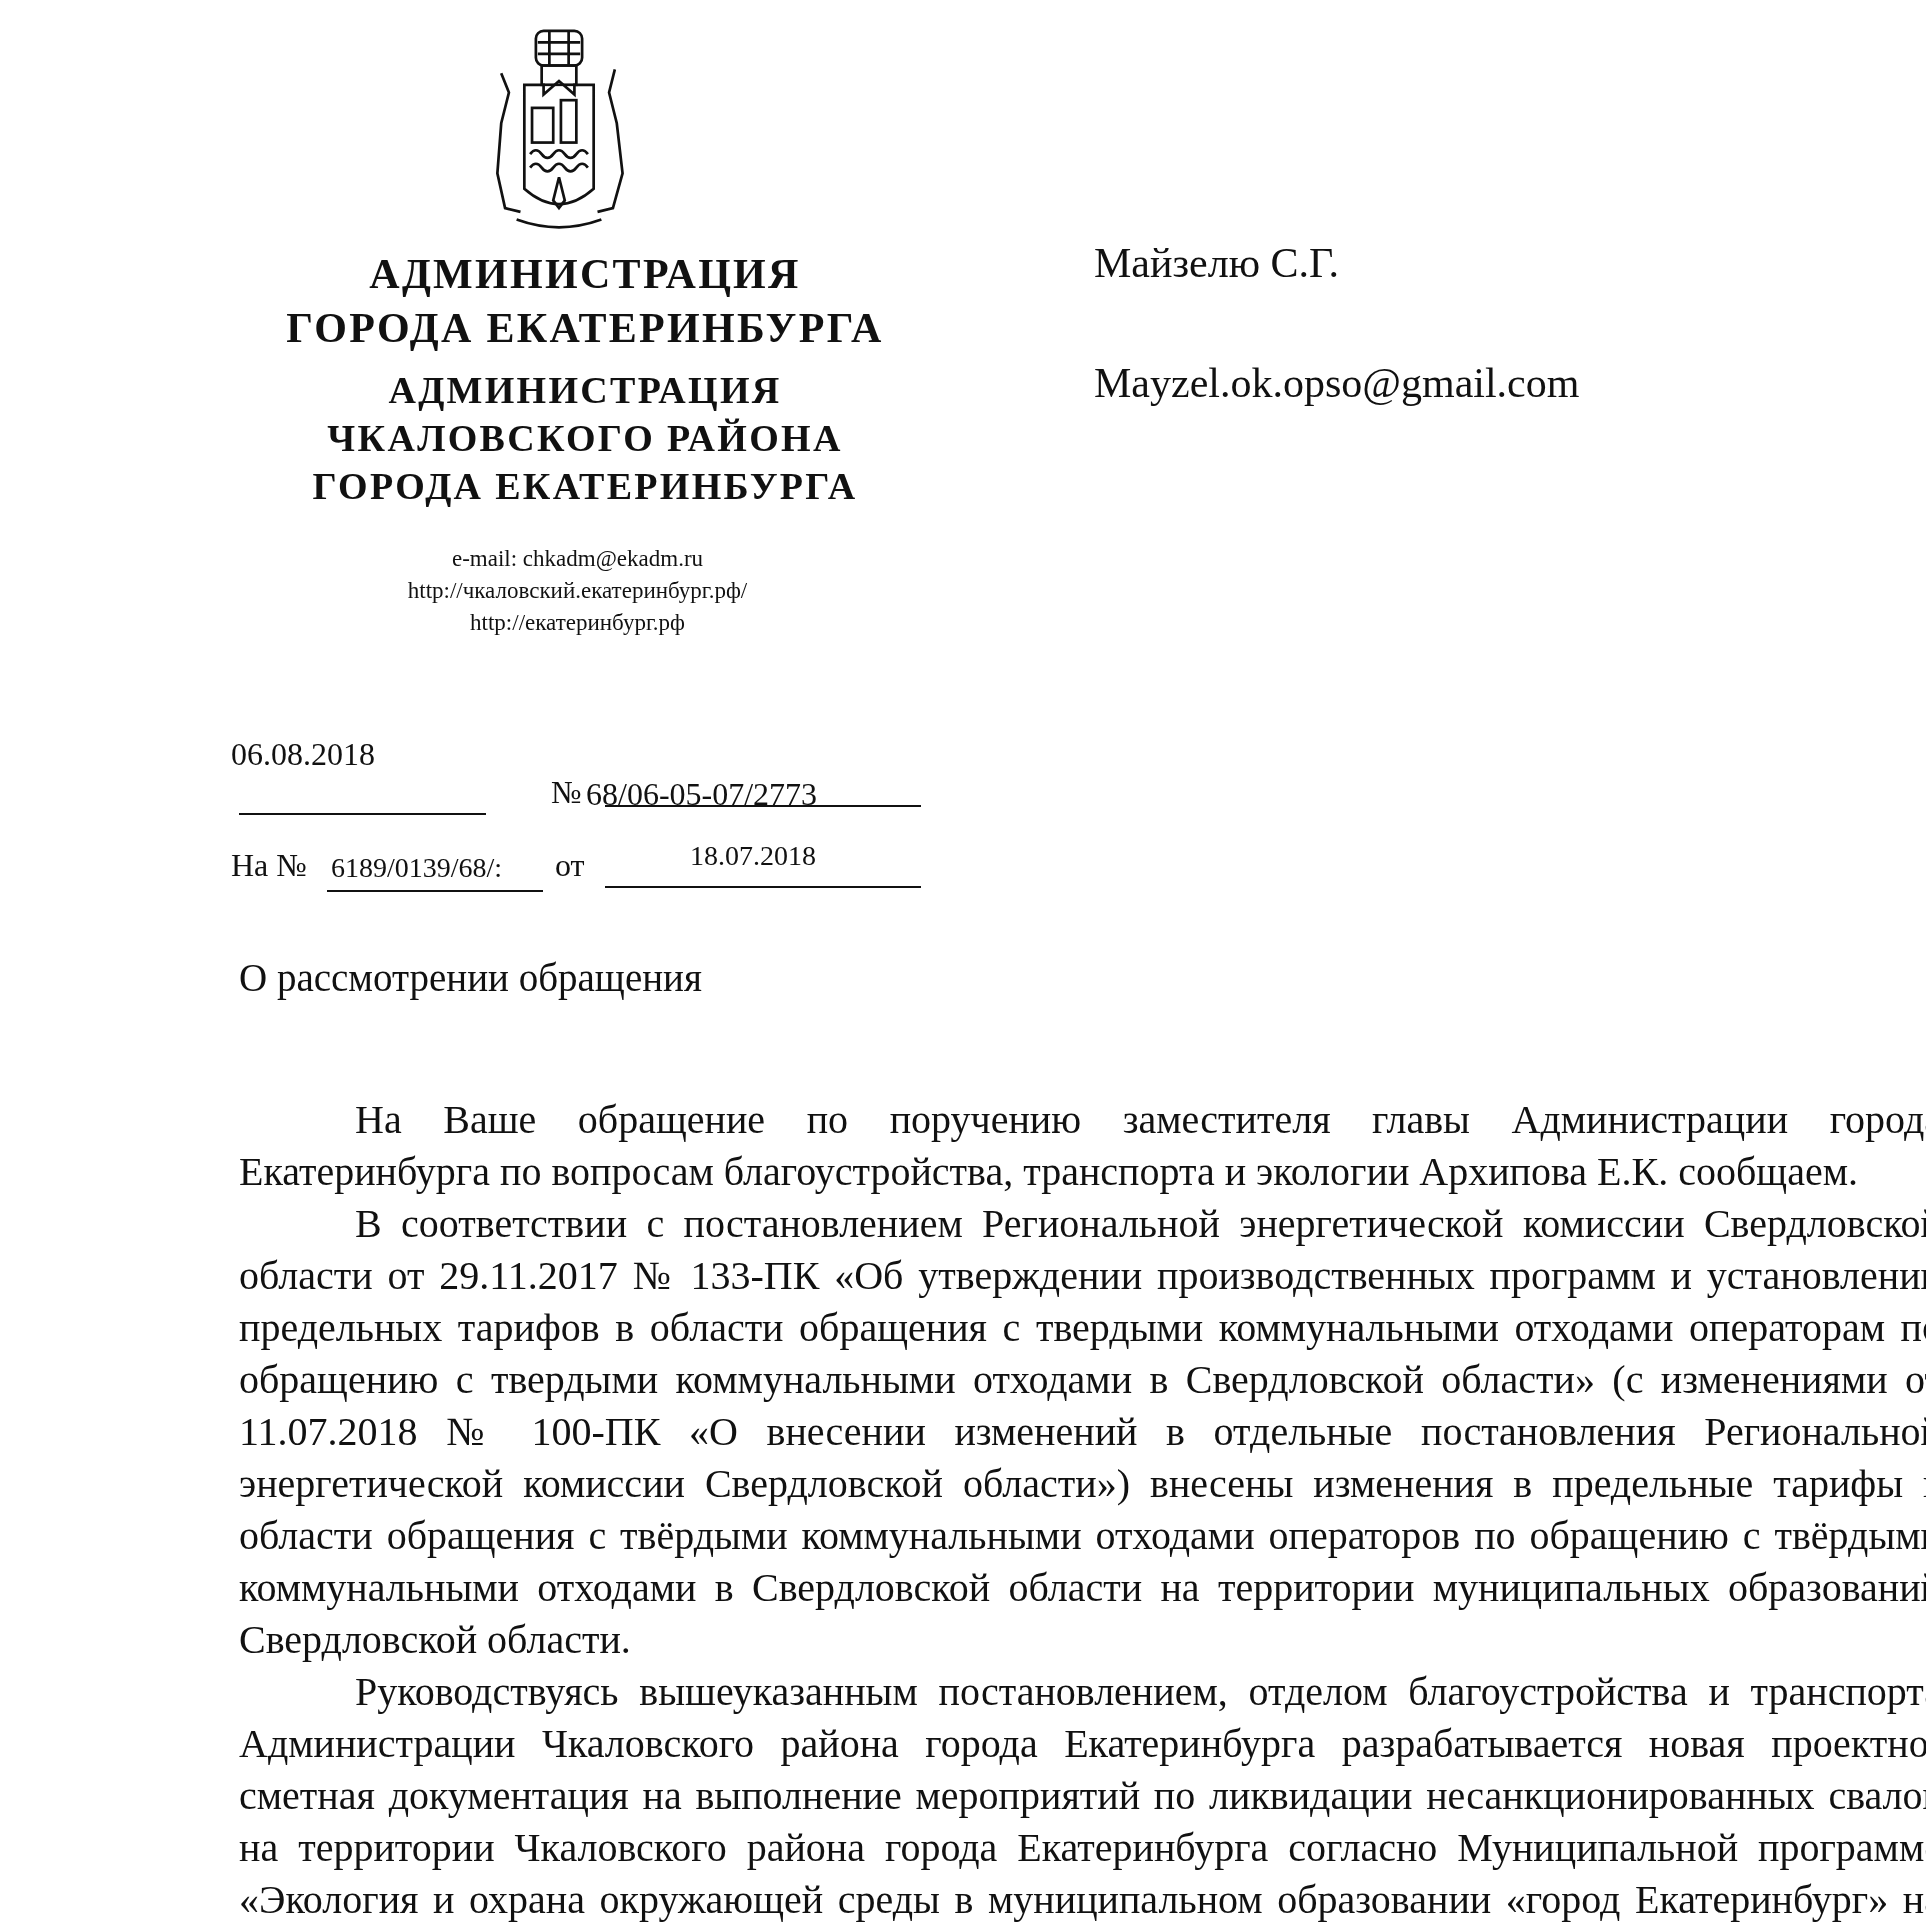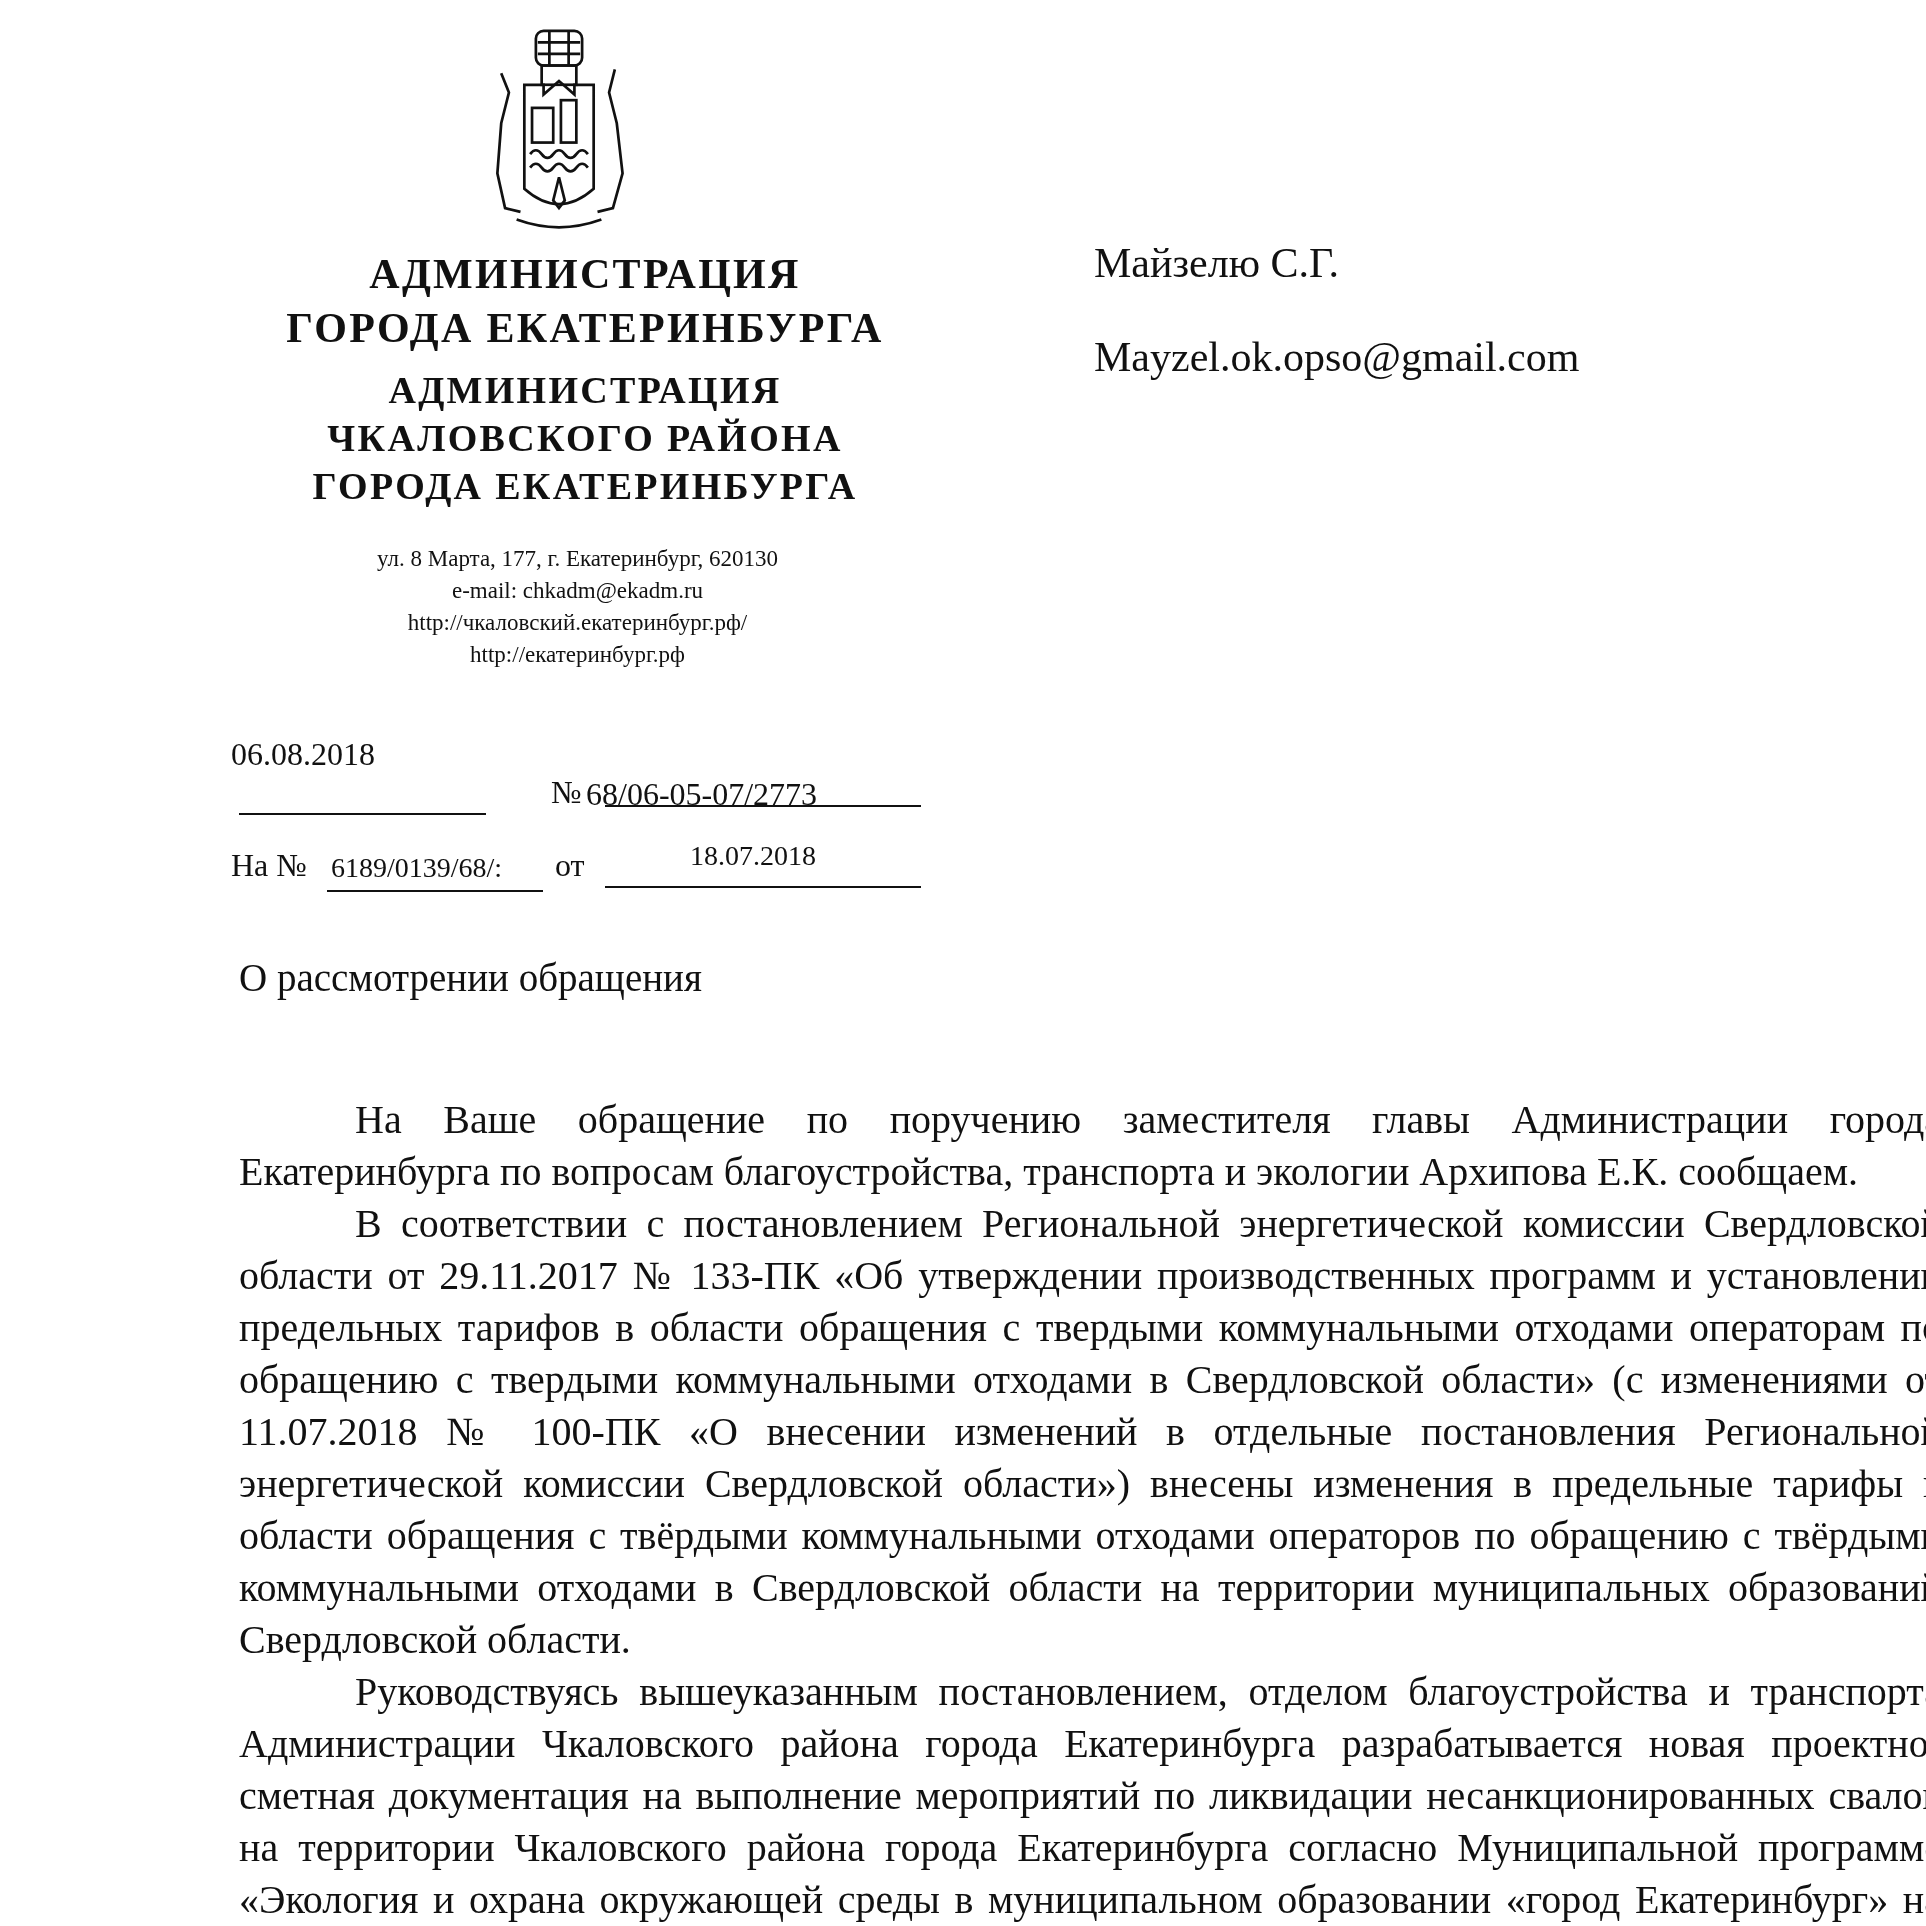--- a/index.html
+++ b/index.html
@@ -40,28 +40,27 @@
 <div class="abs hdr h1">
   <div>АДМИНИСТРАЦИЯ</div>
   <div>ГОРОДА  ЕКАТЕРИНБУРГА</div>
 </div>
 <div class="abs hdr h2">
   <div>АДМИНИСТРАЦИЯ</div>
   <div>ЧКАЛОВСКОГО РАЙОНА</div>
   <div>ГОРОДА  ЕКАТЕРИНБУРГА</div>
 </div>
 <div class="abs addr">
-  <div>ул. 8 Марта, 177, г. Екатеринбург, 620130</div>
   <div>e-mail: chkadm@ekadm.ru</div>
   <div>http://чкаловский.екатеринбург.рф/</div>
   <div>http://екатеринбург.рф</div>
 </div>
 
 <div class="abs recip" style="top:239px;">Майзелю С.Г.</div>
-<div class="abs recip" style="top:333px;">Mayzel.ok.opso@gmail.com</div>
+<div class="abs recip" style="top:359px;">Mayzel.ok.opso@gmail.com</div>
 
 <div class="abs f" style="left:231px; top:736px;">06.08.2018</div>
 <div class="abs line" style="left:239px; top:813px; width:247px;"></div>
 <div class="abs f" style="left:551px; top:774px;">№</div>
 <div class="abs f" style="left:586px; top:732px;margin-top:44px;">68/06-05-07/2773</div>
 <div class="abs line" style="left:605px; top:805px; width:316px;"></div>
 
 <div class="abs f" style="left:231px; top:847px;">На №</div>
 <div class="abs" style="left:331px; top:852px; font-size:28px;">6189/0139/68/:</div>
 <div class="abs line" style="left:327px; top:890px; width:216px;"></div>

